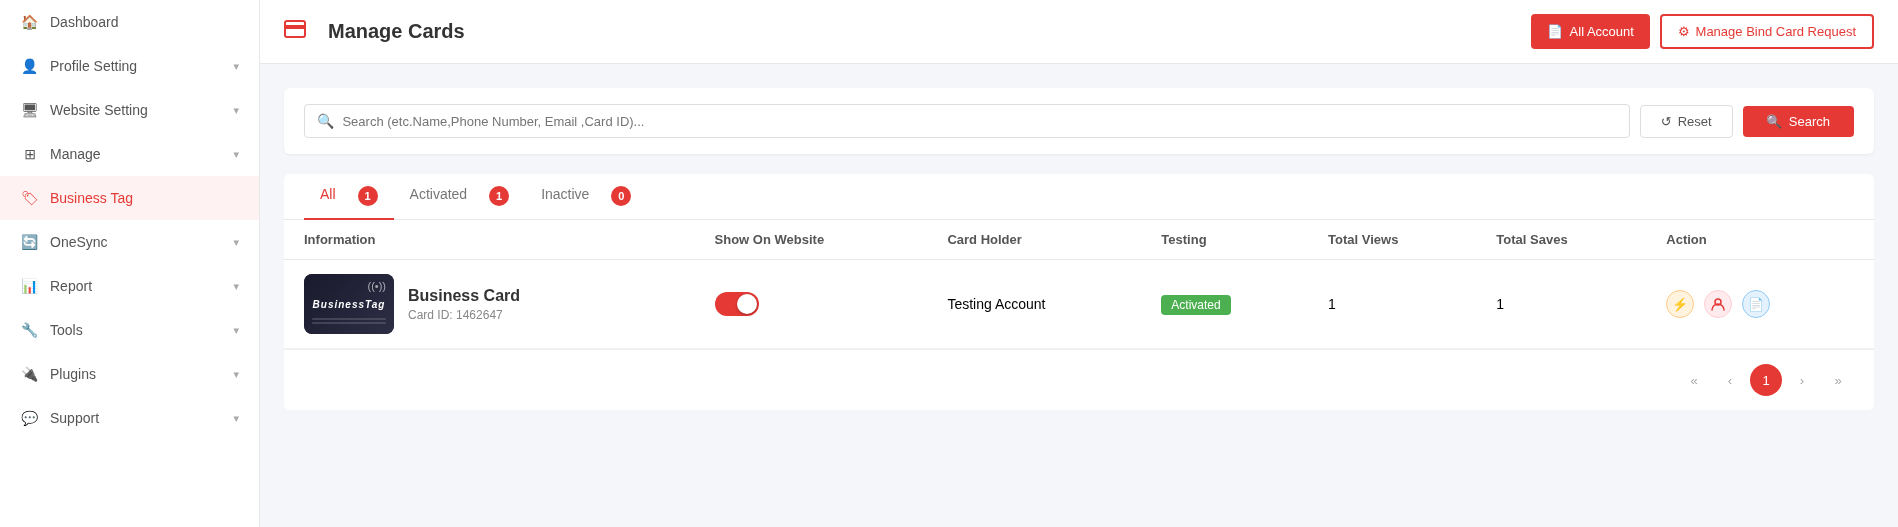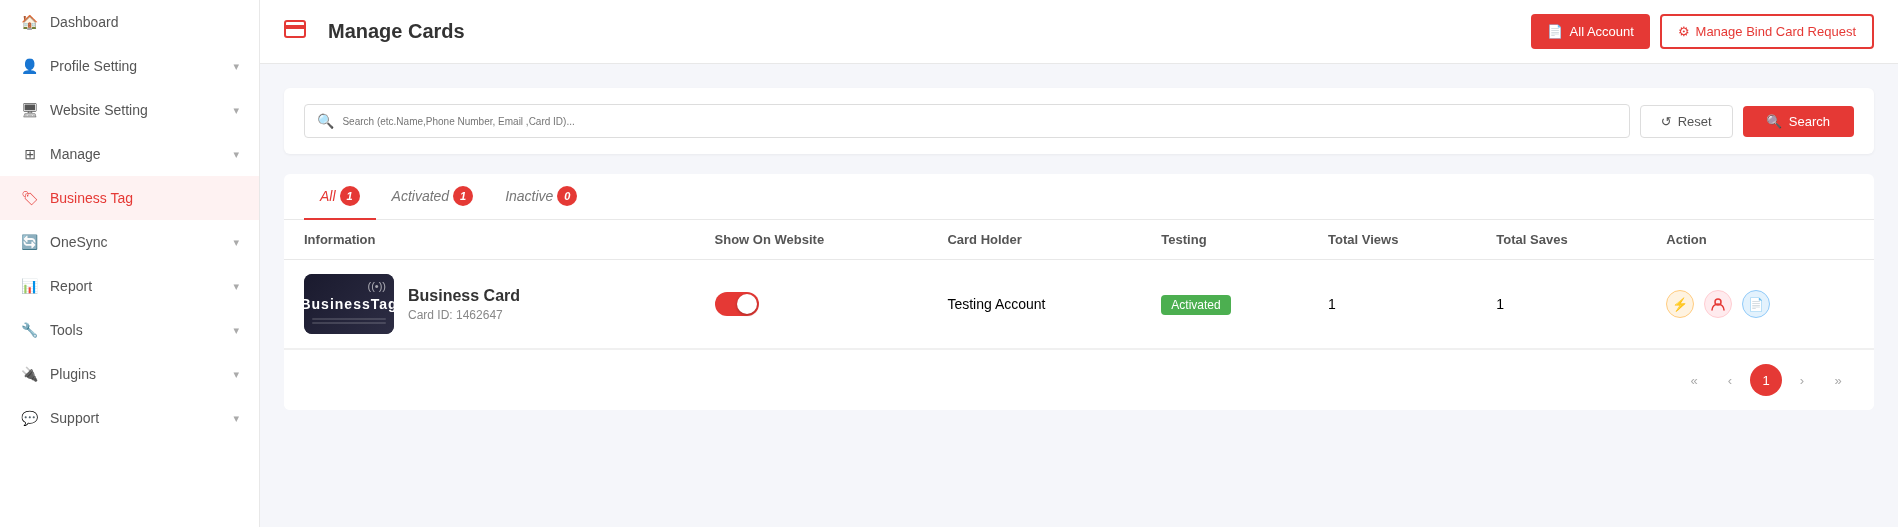--- a/index.html
+++ b/index.html
@@ -23,45 +23,45 @@
     .page-title-icon { color: #e53935; font-size: 18px; }
     .page-title { font-size: 20px; font-weight: 600; color: #333; }
     .header-buttons { display: flex; gap: 10px; }
     .btn-all-report { background: #e53935; color: #fff; border: none; padding: 8px 16px; border-radius: 4px; cursor: pointer; display: flex; align-items: center; gap: 6px; font-size: 13px; font-weight: 500; }
     .btn-manage-bind { background: #fff; color: #e53935; border: 2px solid #e53935; padding: 8px 16px; border-radius: 4px; cursor: pointer; display: flex; align-items: center; gap: 6px; font-size: 13px; font-weight: 500; }
 
     
     .content { padding: 24px; }
     .search-bar { background: #fff; border-radius: 6px; padding: 16px 20px; margin-bottom: 20px; display: flex; align-items: center; gap: 10px; box-shadow: 0 1px 3px rgba(0,0,0,0.05); }
     .search-input-wrap { flex: 1; display: flex; align-items: center; gap: 8px; border: 1px solid #ddd; border-radius: 4px; padding: 8px 12px; }
-    .search-input { border: none; outline: none; width: 100%; font-size: 10px; color: #ef4444; background: transparent; }
+    .search-input { border: none; outline: none; width: 100%; font-size: 13px; color: #ef4444; background: transparent; }
     .search-icon-sm { color: #aaa; font-size: 14px; }
     .btn-reset { background: #fff; border: 1px solid #ddd; padding: 8px 20px; border-radius: 4px; cursor: pointer; display: flex; align-items: center; gap: 6px; font-size: 13px; color: #555; }
     .btn-search { background: #e53935; color: #fff; border: none; padding: 8px 24px; border-radius: 4px; cursor: pointer; display: flex; align-items: center; gap: 6px; font-size: 13px; font-weight: 500; }
 
     
     .tabs { display: flex; gap: 0; margin-bottom: 0; border-bottom: 1px solid #e8e8e8; background: #fff; padding: 0 20px; border-radius: 6px 6px 0 0; }
-    .tab { padding: 12px 16px; cursor: pointer; display: flex; align-items: center; gap: 4px; color: #777; font-size: 14px; border-bottom: 2px solid transparent; margin-bottom: -1px; font-style: italic; }
+    .tab { padding: 12px 16px; cursor: pointer; display: flex; gap: 22px; color: #777; font-size: 14px; border-bottom: 2px solid transparent; margin-bottom: -1px; }
     .tab.active { color: #e53935; border-bottom: 2px solid #e53935; }
     .tab-badge { background: #e53935; color: #fff; border-radius: 50%; width: 20px; height: 20px; display: flex; align-items: center; justify-content: center; font-size: 11px; font-weight: 600; }
     .tab-badge.zero { background: #e53935; }
 
     
     .table-wrap { background: #fff; border-radius: 0 0 6px 6px; overflow: hidden; }
     .table { width: 100%; border-collapse: collapse; }
     .table th { text-align: left; padding: 12px 16px; color: #555; font-weight: 600; font-size: 13px; background: #fff; border-bottom: 1px solid #e8e8e8; }
     .table th:first-child { padding-left: 20px; }
     .table td { padding: 14px 16px; border-bottom: 1px solid #f0f0f0; vertical-align: middle; }
     .table td:first-child { padding-left: 20px; }
 
     
     .card-info { display: flex; align-items: center; gap: 14px; }
     .card-thumbnail { width: 90px; height: 60px; background: #1a1a2e; border-radius: 8px; display: flex; align-items: center; justify-content: center; overflow: hidden; position: relative; }
     .card-thumbnail-inner { width: 100%; height: 100%; background: linear-gradient(135deg, #1a1a2e 0%, #2d2d44 100%); border-radius: 8px; display: flex; flex-direction: column; align-items: center; justify-content: center; padding: 6px; }
-    .card-thumb-logo { color: #fff; font-size: 14px; font-weight: 700; letter-spacing: 1px; }
+    .card-thumb-logo { color: #fff; font-size: 10px; font-weight: 700; letter-spacing: 1px; font-style: italic; }
     .card-thumb-wifi { color: rgba(255,255,255,0.6); font-size: 11px; position: absolute; top: 6px; right: 8px; }
     .card-thumb-lines { position: absolute; bottom: 8px; left: 8px; right: 8px; }
     .card-thumb-line { height: 2px; background: rgba(255,255,255,0.15); border-radius: 1px; margin-bottom: 2px; }
     .card-details .card-name { font-weight: 600; color: #333; font-size: 16px; }
     .card-details .card-id { color: #888; font-size: 12px; margin-top: 3px; }
 
     
     .toggle { width: 44px; height: 24px; background: #e53935; border-radius: 12px; position: relative; cursor: pointer; }
     .toggle-knob { width: 20px; height: 20px; background: #fff; border-radius: 50%; position: absolute; top: 2px; right: 2px; box-shadow: 0 1px 3px rgba(0,0,0,0.3); }
 

